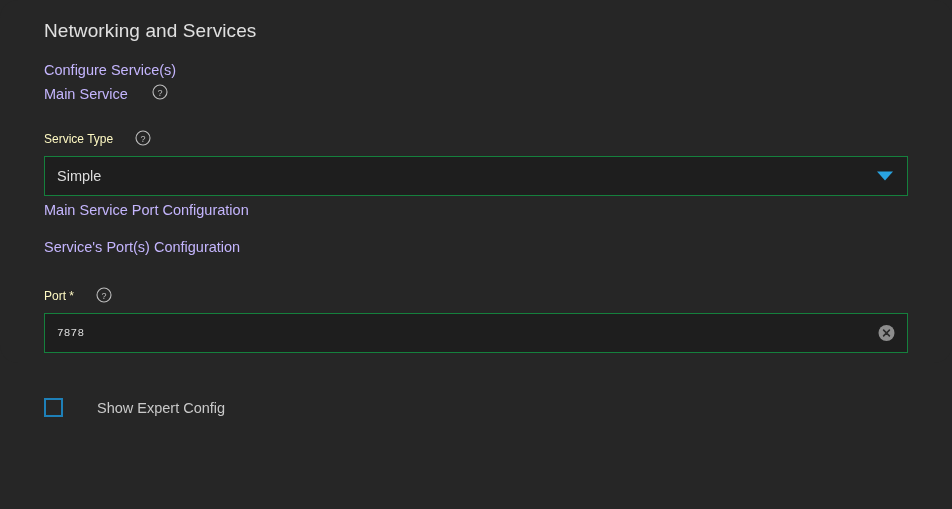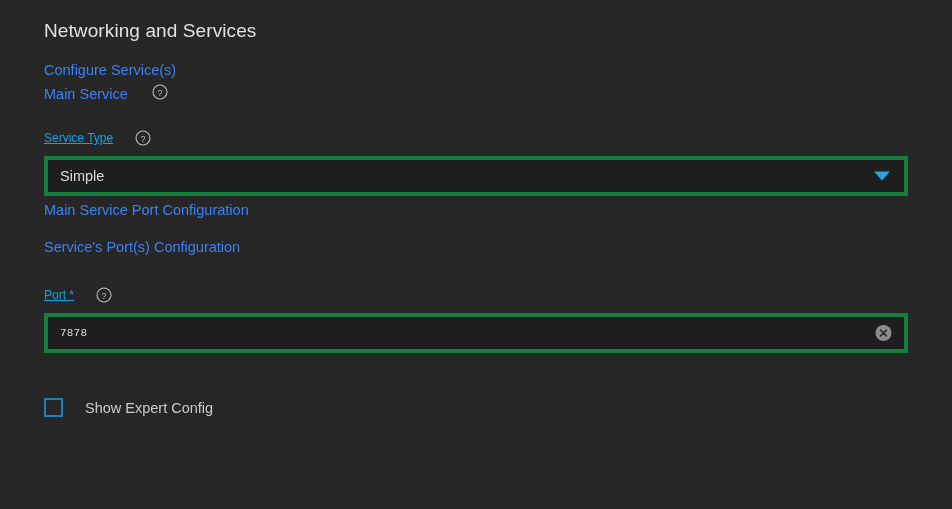--- a/index.html
+++ b/index.html
@@ -29,21 +29,21 @@
     color: #e0e0e0;
     font-size: 19px;
     font-weight: 400;
     letter-spacing: 0.1px;
     margin: 0;
     padding-top: 19px;
     line-height: 24px;
   }
 
   .group-label {
-    color: #3b82f6;
+    color: #c4b5fd;
     font-size: 14.5px;
     line-height: 20px;
     margin-top: 17px;
   }
 
   .group-label.tight {
     margin-top: 4px;
   }
 
   .label-with-help {
@@ -65,37 +65,36 @@
   .help-icon svg {
     display: block;
   }
 
   .field-block {
     margin-top: 26px;
   }
 
   .field-label {
     display: flex;
-    align-items: center;
-    color: #0ea5e9;
+    align-items: flex-end;
+    color: #fef9c3;
     font-size: 12px;
     line-height: 14px;
     margin-bottom: 10px;
-    text-decoration: underline;
   }
 
   .field-label .help-icon {
     margin-left: 22px;
   }
 
   .control {
     position: relative;
     height: 40px;
     background: #1e1e1e;
-    border: 4px solid #15803d;
+    border: 1px solid #15803d;
     box-sizing: border-box;
     display: flex;
     align-items: center;
     padding: 15px 12px;
   }
 
   .control-value {
     color: #dcdcdc;
     font-size: 14.5px;
     line-height: 18px;
@@ -137,20 +136,21 @@
   .checkbox-row {
     display: flex;
     align-items: center;
     margin-top: 37px;
     cursor: pointer;
     width: max-content;
   }
 
   .checkbox-row.second {
     margin-top: 45px;
+    gap: 12px;
   }
 
   .checkbox-box {
     width: 19px;
     height: 19px;
     border: 2px solid #1e80b8;
     box-sizing: border-box;
     background: transparent;
     flex: 0 0 auto;
   }

